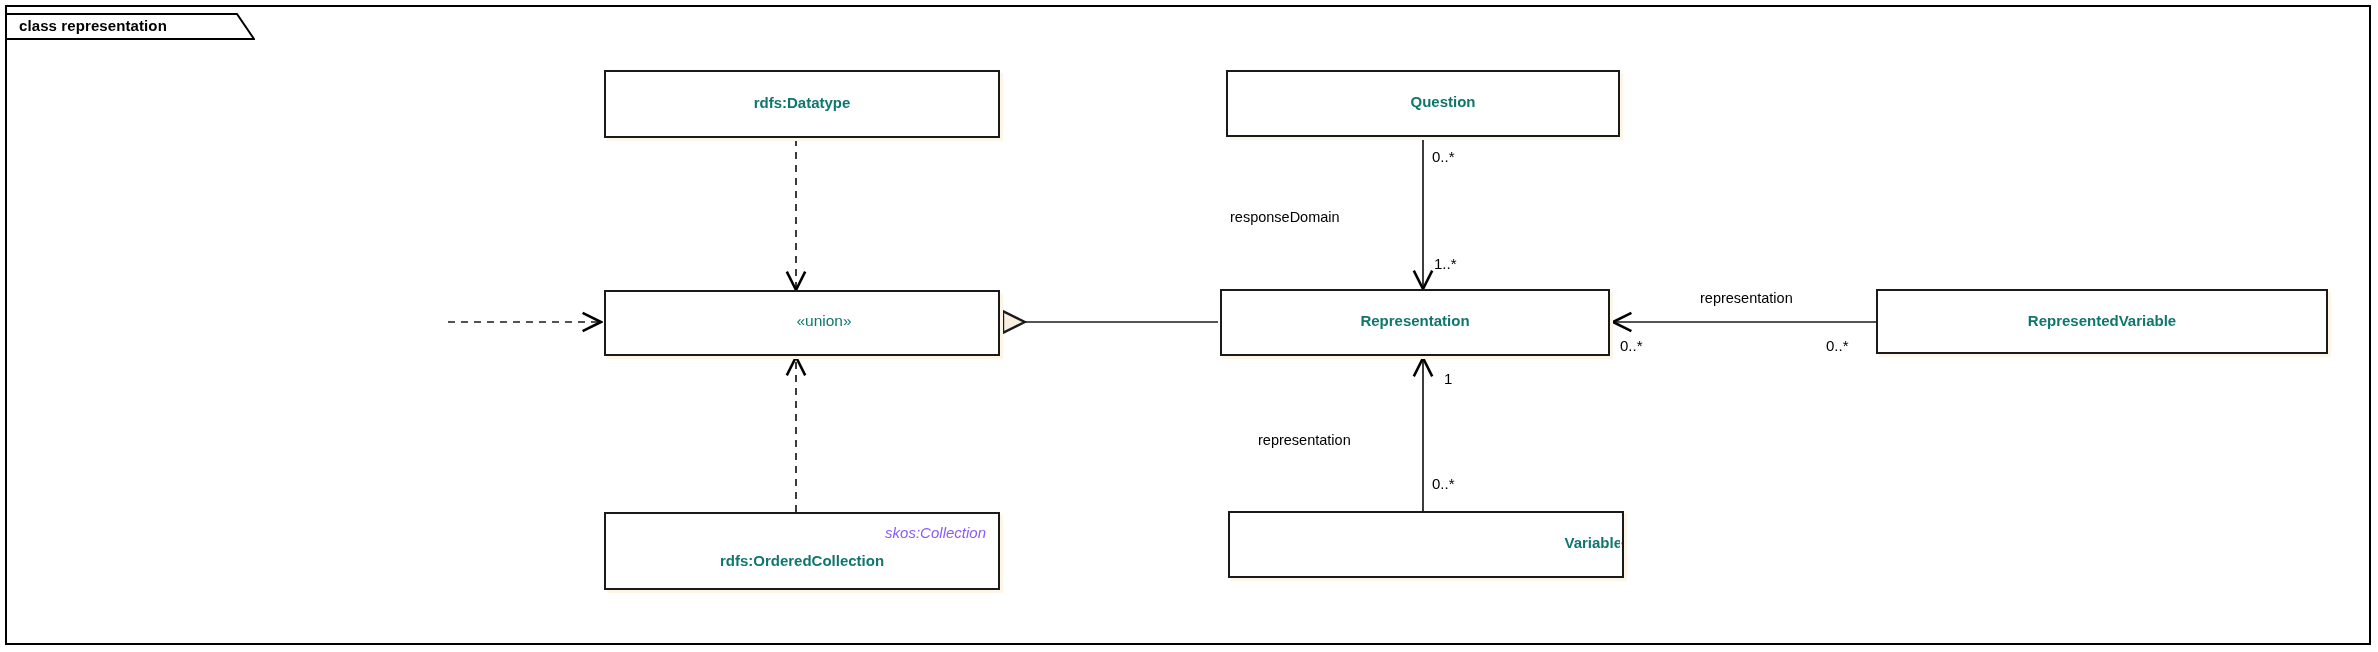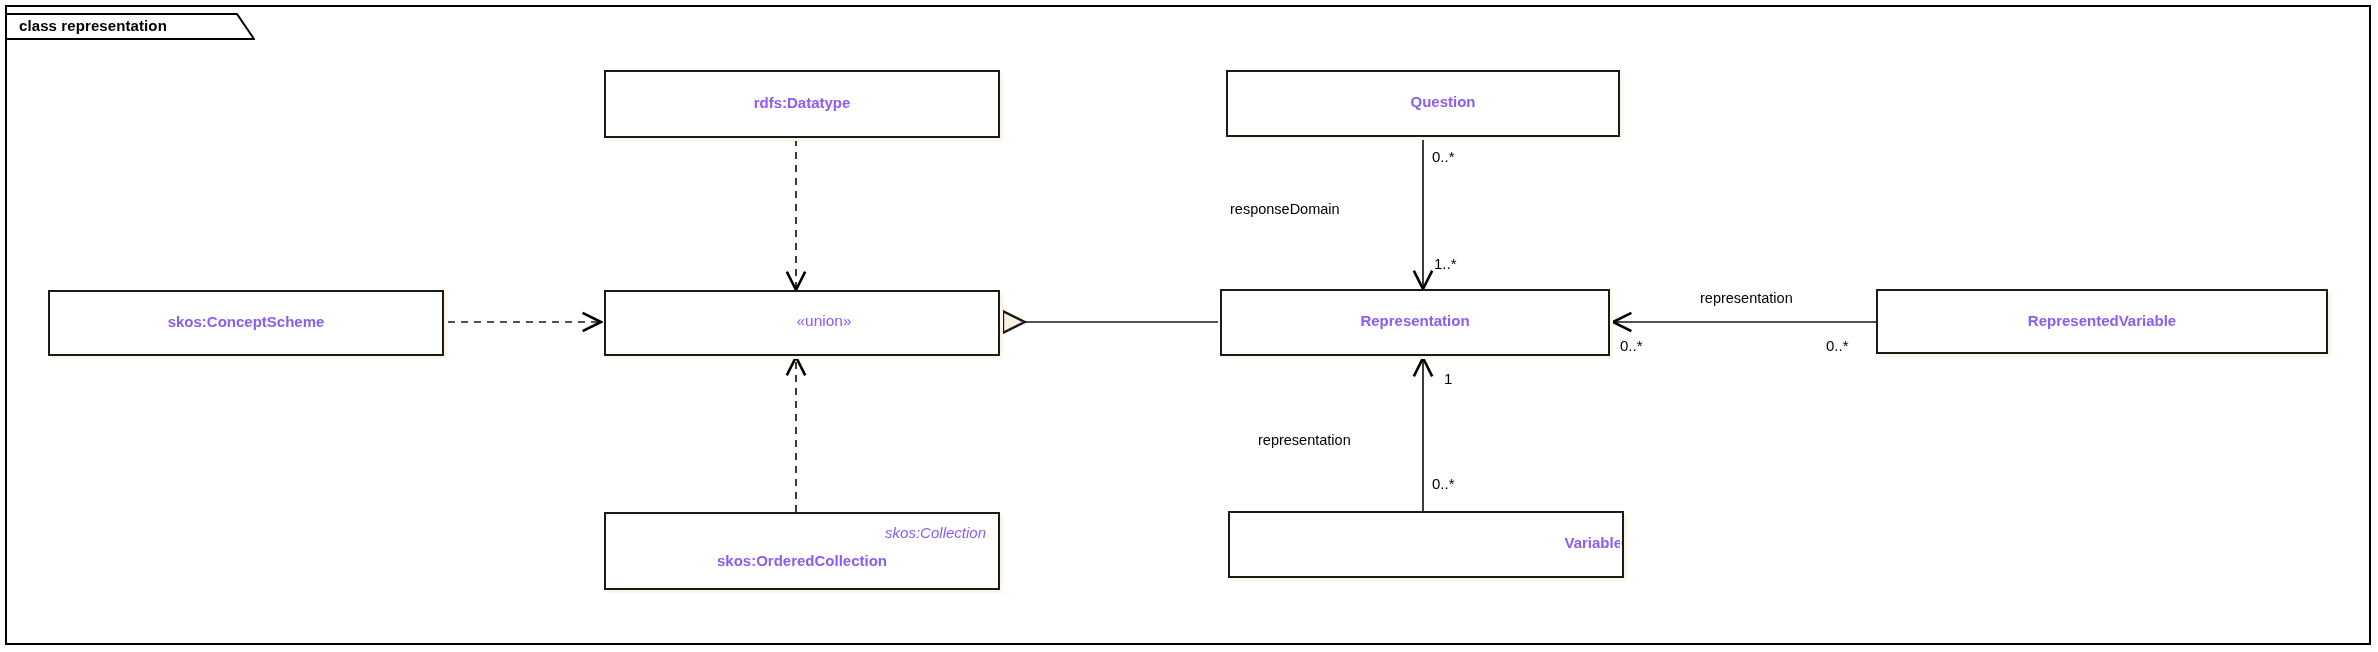--- a/index.html
+++ b/index.html
@@ -70,21 +70,21 @@
     border: 1px solid #ffffff;
     pointer-events: none;
   }
   .cls-name {
     position: absolute;
     left: 0;
     right: 0;
     text-align: center;
     font-size: 15px;
     font-weight: bold;
-    color: #8b5cf6;
+    color: #0f766e;
     white-space: nowrap;
   }
   .cls-name.plain {
     font-weight: normal;
     font-size: 15.5px;
   }
   .cls-sub {
     position: absolute;
     right: 12px;
     top: 10px;
@@ -155,48 +155,45 @@
   </svg>
 
   <div class="cls" style="left:604px; top:70px; width:396px; height:68px;">
     <div class="cls-name" style="top:22px;">rdfs:Datatype</div>
   </div>
 
   <div class="cls" style="left:604px; top:290px; width:396px; height:66px;">
     <div class="cls-name plain" style="top:20px;margin-left:44px;">«union»</div>
   </div>
 
-  <div class="cls" style="left:48px; top:290px; width:396px; height:66px;">
-    <div class="cls-name" style="top:21px;">skos:ConceptScheme</div>
-  </div>
 
   <div class="cls" style="left:604px; top:512px; width:396px; height:78px;">
     <div class="cls-sub">skos:Collection</div>
-    <div class="cls-name" style="top:38px;">skos:OrderedCollection</div>
+    <div class="cls-name" style="top:38px;">rdfs:OrderedCollection</div>
   </div>
 
   <div class="cls" style="left:1226px; top:70px; width:394px; height:67px;">
     <div class="cls-name" style="top:21px;padding-left:40px;">Question</div>
   </div>
 
   <div class="cls" style="left:1220px; top:289px; width:390px; height:67px;">
     <div class="cls-name" style="top:21px;">Representation</div>
   </div>
 
   <div class="cls" style="left:1876px; top:289px; width:452px; height:65px;">
     <div class="cls-name" style="top:21px;">RepresentedVariable</div>
   </div>
 
   <div class="cls" style="left:1228px; top:511px; width:396px; height:67px;">
     <div class="cls-name" style="top:21px;text-align:right;">Variable</div>
   </div>
 
   <div class="mult" style="left:1432px; top:148px;">0..*</div>
 
-  <div class="edge-label" style="left:1230px; top:201px;">responseDomain</div>
+  <div class="edge-label" style="left:1230px; top:209px;">responseDomain</div>
 
   <div class="mult" style="left:1434px; top:255px;">1..*</div>
 
   <div class="edge-label" style="left:1700px; top:290px;">representation</div>
 
   <div class="mult" style="left:1620px; top:337px;">0..*</div>
 
   <div class="mult" style="left:1826px; top:337px;">0..*</div>
 
   <div class="mult" style="left:1444px; top:370px;">1</div>

